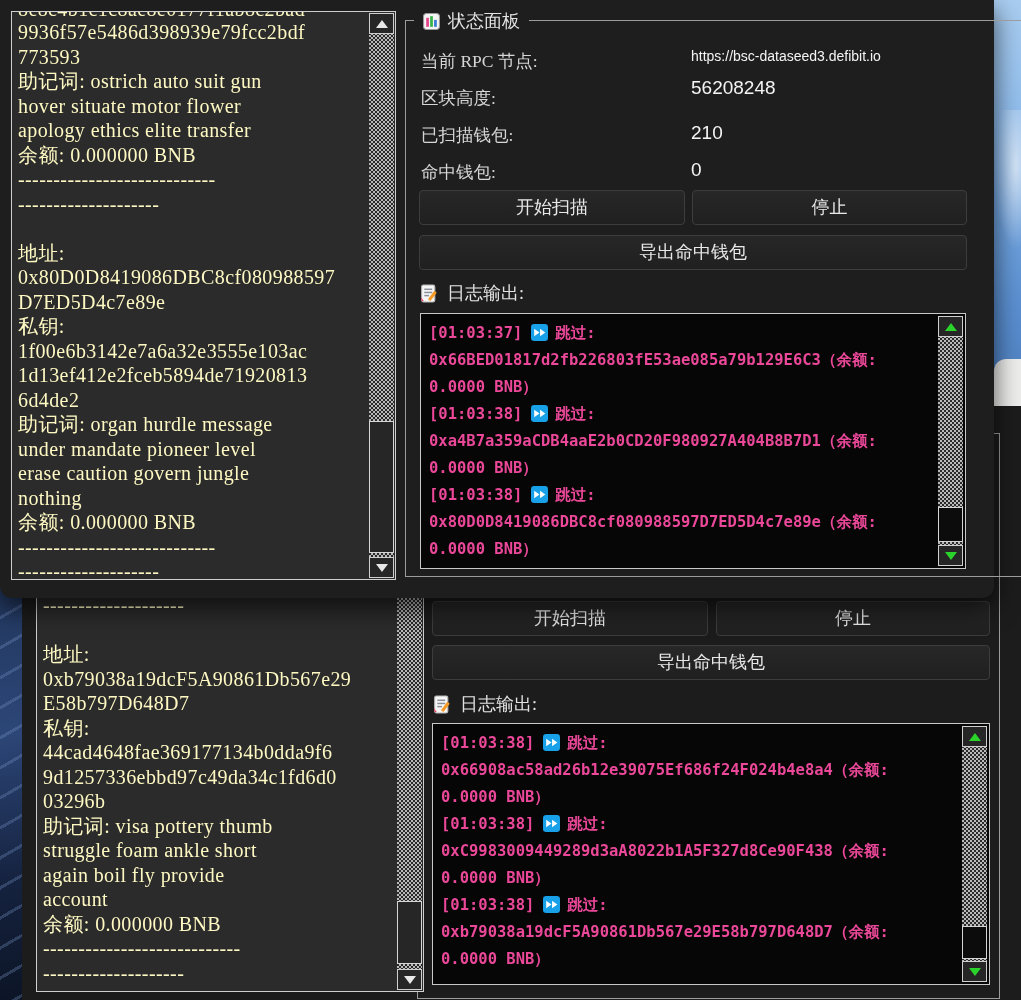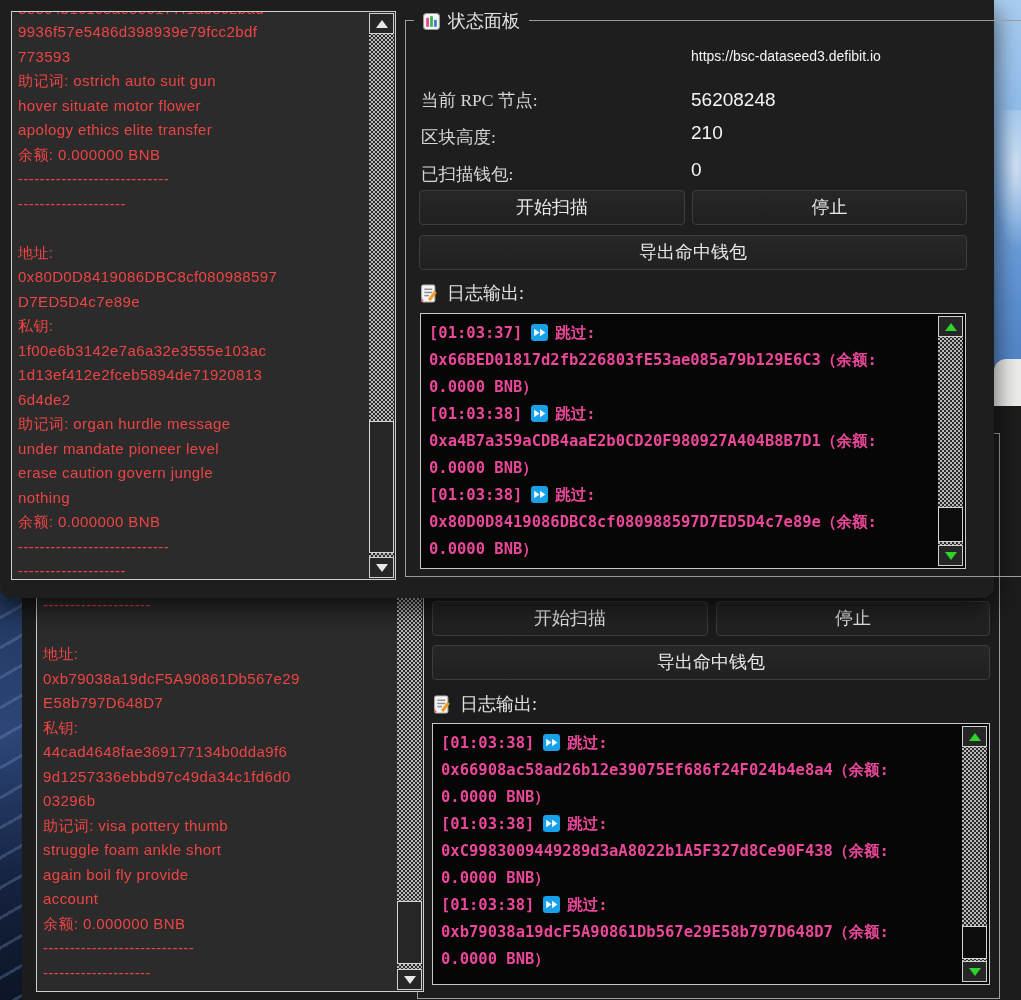--- a/index.html
+++ b/index.html
@@ -22,22 +22,22 @@
   .win { position:absolute; background:#1e1e1e; }
   #window1 { left:0; top:0; width:994px; height:598px; z-index:10;
     border-radius:0 0 12px 12px; box-shadow:0 10px 26px rgba(0,0,0,.65); }
   #window2 { left:22px; top:406px; width:999px; height:594px; z-index:5; background:#1c1c1c; }
 
   
   .wallet-panel { position:absolute; background:#2b2b2b; border:1px solid #cfcfcf; }
   #wallet-panel-1 { left:11px; top:11px; width:385px; height:569px; }
   #wallet-panel-2 { left:14px; top:164px; width:388px; height:422px; }
   .wallet-text { position:absolute; left:6px; top:0; right:28px; overflow:hidden; bottom:0;
-    font-family:Liberation Sans, sans-serif; font-size:15px; line-height:24.5px;
-    color:#ef4444; letter-spacing:.4px; }
+    font-family:Liberation Serif, serif; font-size:20px; line-height:24.5px;
+    color:#fef9c3; letter-spacing:.4px; }
   .wline { height:24.5px; white-space:pre; }
   .clipped-line { height:8px; overflow:hidden; }
   .clipped-line .wline { margin-top:-15px; }
   #wallet-panel-2 .wallet-text { top:22px; }
 
   
   .sb { position:absolute; top:1px; bottom:1px; right:1px; width:25px;
     background-image:conic-gradient(#b9b9b9 25%, #2a2a2a 0 50%, #b9b9b9 0 75%, #2a2a2a 0);
     background-size:4px 4px; }
   .sb-btn { position:absolute; left:0; width:25px; height:21px; background:#262626;
@@ -52,21 +52,21 @@
 
   
   .groupbox { position:absolute; border:1px solid #9c9c9c; }
   #groupbox-1 { left:405px; top:20px; width:664px; height:557px; }
   #groupbox-2 { left:395px; top:27px; width:583px; height:566px; }
   .legend { position:absolute; top:-12px; left:8px; background:#1e1e1e; padding:0 9px;
     display:flex; align-items:center; gap:8px;
     font-family:"Liberation Serif","DejaVu Serif",serif; font-size:18px; color:#e4e4e4; }
 
   .stat-row-label { position:absolute; left:15px; width:260px;
-    font-family:"Liberation Serif","DejaVu Serif",serif; font-size:17.5px; color:#d6d6d6;margin-top:39px; }
+    font-family:"Liberation Serif","DejaVu Serif",serif; font-size:17.5px; color:#d6d6d6; }
   .stat-row-value { position:absolute; left:285px; color:#f4f4f4;
     font-family:"Liberation Sans",sans-serif; font-size:19px; }
   .stat-url { font-size:14px; }
 
   .btn { position:absolute; height:35px; background:linear-gradient(#272727,#202020);
     border:1px solid #3d3d3d; border-radius:4px; color:#e8e8e8; text-align:center;
     font-family:"Liberation Serif","DejaVu Serif",serif; font-size:18px; line-height:33px; cursor:pointer; }
 
   .log-label-row { position:absolute; display:flex; align-items:center; gap:9px;
     font-family:"Liberation Serif","DejaVu Serif",serif; font-size:18px; color:#e2e2e2; }
@@ -238,21 +238,21 @@
           <rect x="6.7" y="3" width="2.6" height="10" fill="#37b34a"></rect>
           <rect x="10.4" y="6.5" width="2.6" height="6.5" fill="#3a7bd5"></rect>
         </svg>
         <span>状态面板</span>
       </div>
 
       <div class="stat-row-label" style="top:28px;">当前 RPC 节点:</div>
       <div class="stat-row-value stat-url" style="top:27px;">https://bsc-dataseed3.defibit.io</div>
 
       <div class="stat-row-label" style="top:65px;">区块高度:</div>
-      <div class="stat-row-value" style="top:68px;">56208248</div>
+      <div class="stat-row-value" style="top:56px;">56208248</div>
 
       <div class="stat-row-label" style="top:102px;">已扫描钱包:</div>
       <div class="stat-row-value" style="top:101px;">210</div>
 
       <div class="stat-row-label" style="top:139px;">命中钱包:</div>
       <div class="stat-row-value" style="top:138px;">0</div>
 
       <button class="btn" style="left:13px; top:169px; width:266px;">开始扫描</button>
       <button class="btn" style="left:286px; top:169px; width:275px;">停止</button>
       <button class="btn" style="left:13px; top:214px; width:548px;">导出命中钱包</button>

